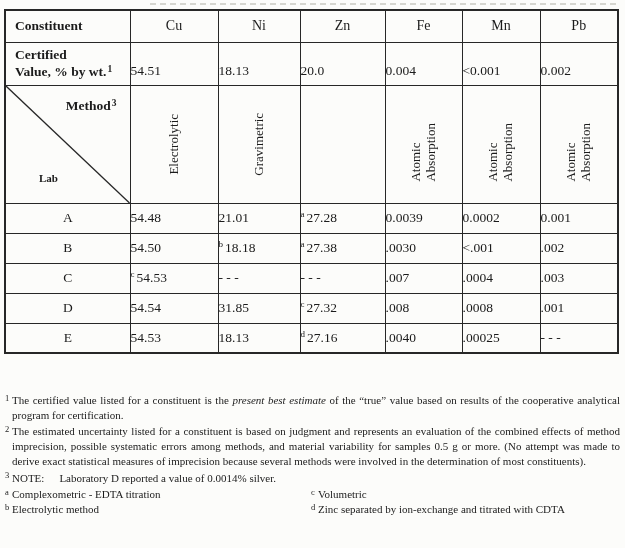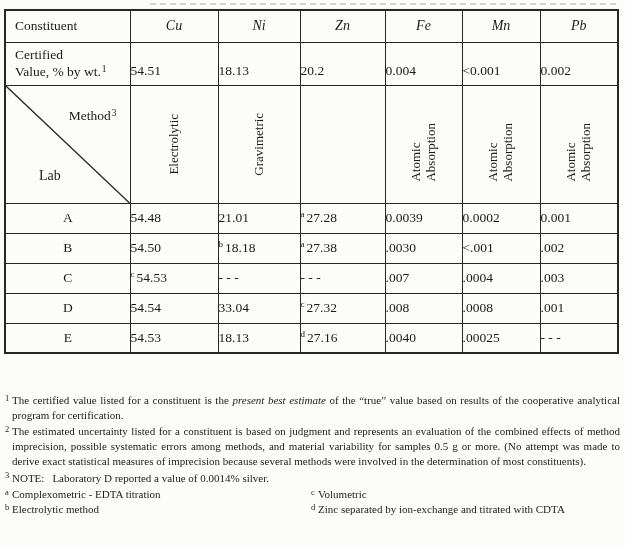--- a/index.html
+++ b/index.html
@@ -13,46 +13,46 @@
 
   table.tbl { position:absolute; left:4px; top:9px; border-collapse:collapse; table-layout:fixed; border:2px solid #272727; background:#fcfcfa; }
   .tbl td { border:1.5px solid #272727; overflow:hidden; }
 
   tr.r-head   { height:32px; }
   tr.r-cert   { height:36px; }
   tr.r-unc    { height:37px; }
   tr.r-method { height:118px; }
   tr.labrow   { height:30px; }
 
-  td.lab-col { text-align:left; padding-left:9px; font-size:13.5px; vertical-align:middle; }
-  td.elem-head { text-align:center; font-size:14px; vertical-align:middle;font-style:italic; }
+  td.lab-col { text-align:left; padding-left:9px; font-size:13.5px; vertical-align:middle;font-weight:bold; }
+  td.elem-head { text-align:center; font-size:14px; vertical-align:middle; }
   td.val { text-align:left; font-size:13.5px; vertical-align:middle; }
   tr.r-cert td.val, tr.r-unc td.val { vertical-align:bottom; padding-bottom:6px; }
   td.labname { text-align:center; font-size:13.5px; vertical-align:middle; }
 
   .rowlab { line-height:1.3; padding:3px 0 4px 0; }
   .lblsup { font-size:9.5px; position:relative; top:-4px; margin-left:1px; }
 
   td.diag { position:relative; padding:0; }
   td.diag svg { position:absolute; left:0; top:0; width:100%; height:100%; display:block; }
-  .m-lbl { position:absolute; top:12px; right:13px; font-size:13.5px;margin-top:10px; }
-  .l-lbl { position:absolute; bottom:19px; left:33px; font-size:14px; }
+  .m-lbl { position:absolute; top:12px; right:13px; font-size:13.5px; }
+  .l-lbl { position:absolute; bottom:19px; left:33px; font-size:11px; }
 
   td.mcell { padding:0; vertical-align:middle; }
   .rotwrap { display:flex; align-items:center; justify-content:center; height:115px; }
   .rot { transform:rotate(-90deg); font-size:13px; white-space:nowrap; line-height:1.12; text-align:left; }
   .rot.two { white-space:normal; width:74px; }
 
   .csup { font-size:9px; position:relative; top:-5px; margin-right:2px; }
 
   .footnotes { position:absolute; left:4px; top:393px; width:616px; font-size:11px; line-height:15px; }
   .fn { position:relative; padding-left:8px; text-align:justify; margin-bottom:1px; }
   .fnmark { position:absolute; left:1px; top:-2px; font-size:8.5px; }
   .fn.note { text-align:left; margin-top:2px; }
-  .note-label { margin-right:8px; }
+  .note-label { margin-right:15px; }
   .fn-grid { display:grid; grid-template-columns:306px 1fr; margin-top:1px; }
   .fn-grid .fn { text-align:left; margin-bottom:0; }
 </style>
 </head>
 <body>
 
 <div class="page">
   <div class="scan-dash"></div>
 
   <table class="tbl">
@@ -79,21 +79,21 @@
         </tr>
       <tr class="r-cert" id="row-cert">
         <td class="lab-col">
           <div class="rowlab">
             <span>Certified</span><br>
             <span>Value, % by wt.</span><span class="lblsup">1</span>
           </div>
         </td>
       <td class="val">54.51</td>
           <td class="val">18.13</td>
-          <td class="val">20.2</td>
+          <td class="val">20.0</td>
           <td class="val">0.004</td>
           <td class="val">&lt;0.001</td>
           <td class="val">0.002</td>
         </tr>
       <tr class="r-method" id="row-method">
         <td class="lab-col diag">
           <svg viewBox="0 0 100 100" preserveAspectRatio="none">
             <line x1="0" y1="0" x2="100" y2="100" stroke="#272727" stroke-width="1.3" vector-effect="non-scaling-stroke"></line>
           </svg>
           <div class="m-lbl">
@@ -153,21 +153,21 @@
           <td class="val"><span class="csup">c</span>54.53</td>
           <td class="val">- - -</td>
           <td class="val">- - -</td>
           <td class="val">.007</td>
           <td class="val">.0004</td>
           <td class="val">.003</td>
         </tr>
         <tr class="labrow">
           <td class="labname">D</td>
           <td class="val">54.54</td>
-          <td class="val">33.04</td>
+          <td class="val">31.85</td>
           <td class="val"><span class="csup">c</span>27.32</td>
           <td class="val">.008</td>
           <td class="val">.0008</td>
           <td class="val">.001</td>
         </tr>
         <tr class="labrow">
           <td class="labname">E</td>
           <td class="val">54.53</td>
           <td class="val">18.13</td>
           <td class="val"><span class="csup">d</span>27.16</td>

